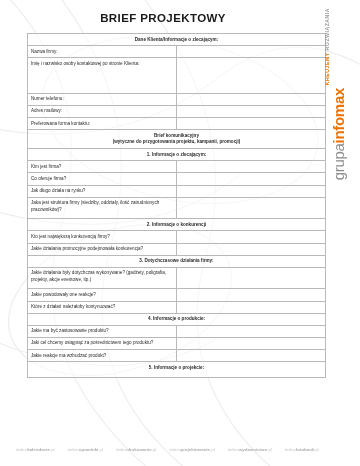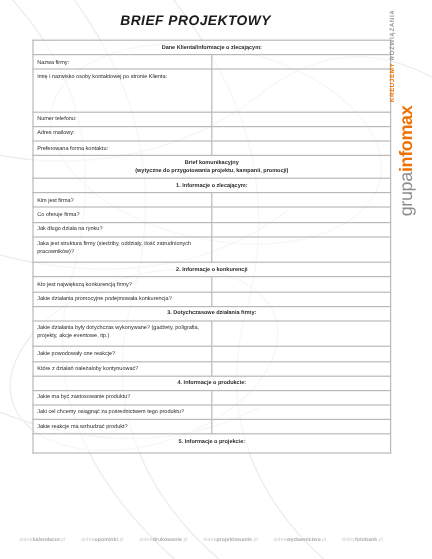--- a/index.html
+++ b/index.html
@@ -35,21 +35,20 @@
   #doc-title {
     position: absolute;
     left: 27px;
     top: 12px;
     width: 272px;
     text-align: center;
     font-size: 11.5px;
     font-weight: bold;
     letter-spacing: 0.4px;
     color: #1a1a1a;
-    font-style: italic;
   }
 
   
   #brief-table {
     position: absolute;
     left: 27px;
     top: 33px;
     width: 299px;
     border-collapse: collapse;
     table-layout: fixed;

